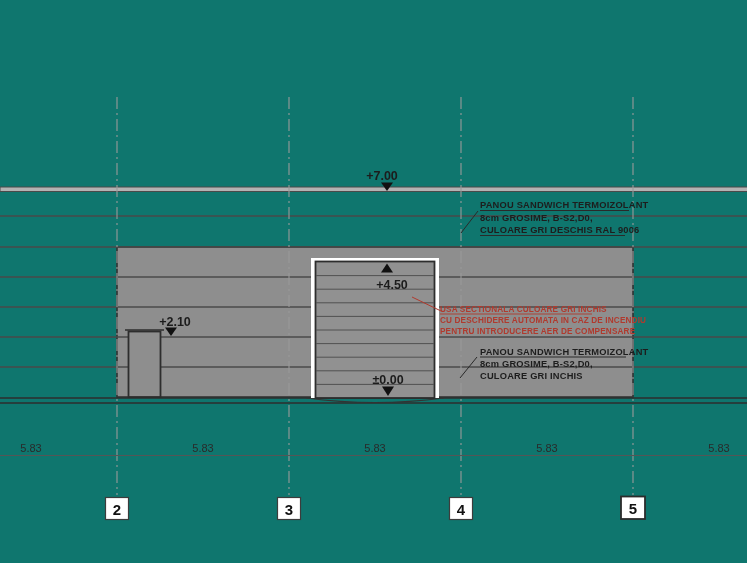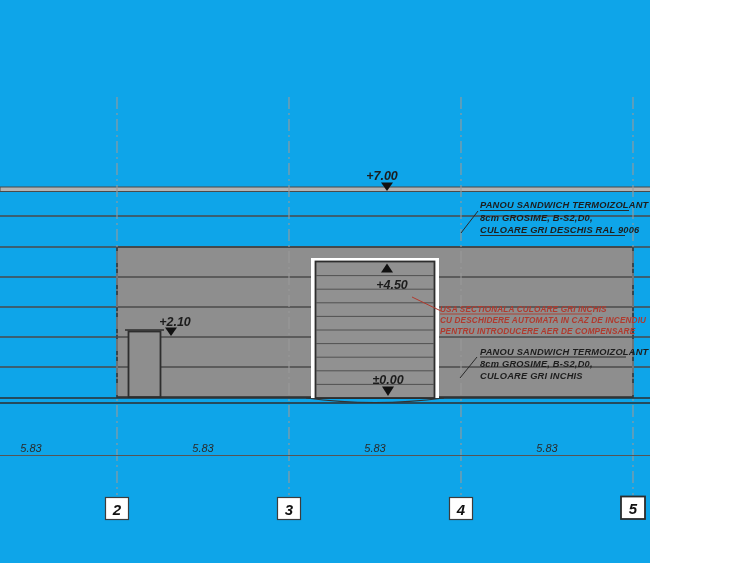--- a/index.html
+++ b/index.html
@@ -1,17 +1,17 @@
 <!DOCTYPE html>
 <html><head>
 <meta charset="utf-8">
 <style>
   html,body{margin:0;padding:0;background:#ffffff;}
-  #canvas{position:relative;width:650px;height:563px;background:#0ea5e9;overflow:hidden;
-          font-family:"Liberation Sans", sans-serif;font-style:italic;}
+  #canvas{position:relative;width:747px;height:563px;background:#0f766e;overflow:hidden;
+          font-family:"Liberation Sans", sans-serif;}
   svg{position:absolute;left:0;top:0;}
   text{font-family:"Liberation Sans", sans-serif;}
   .lvl{font-size:12.5px;font-weight:bold;fill:#1c1c1c;}
   .dim{font-size:11px;fill:#2a2a2a;}
   .bub{font-size:15px;font-weight:bold;fill:#111;}
   .ann{font-size:9.3px;font-weight:bold;fill:#1d1d1d;letter-spacing:.2px;}
   .annr{font-size:8.2px;font-weight:bold;fill:#b03a2e;letter-spacing:.15px;}
 </style>
 </head>
 <body>

